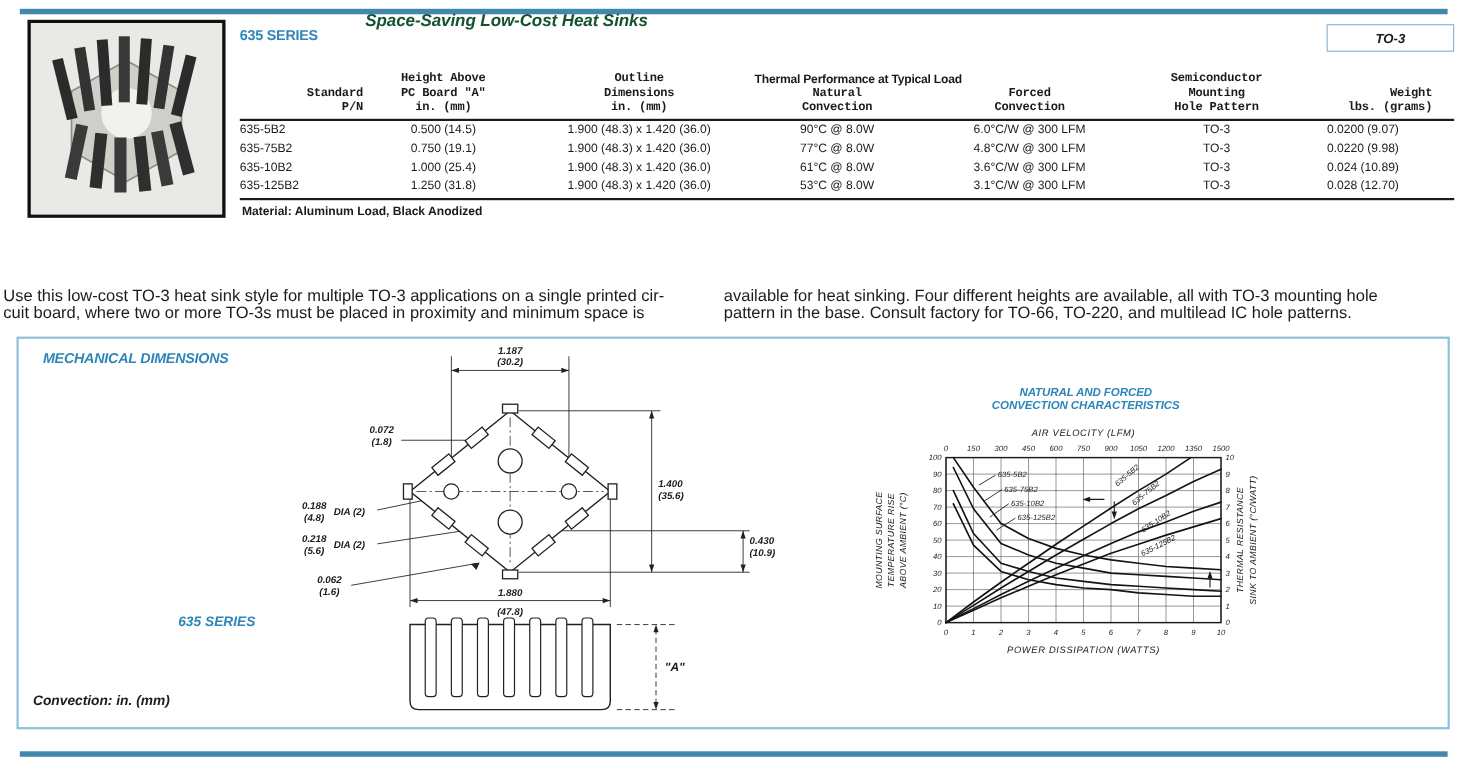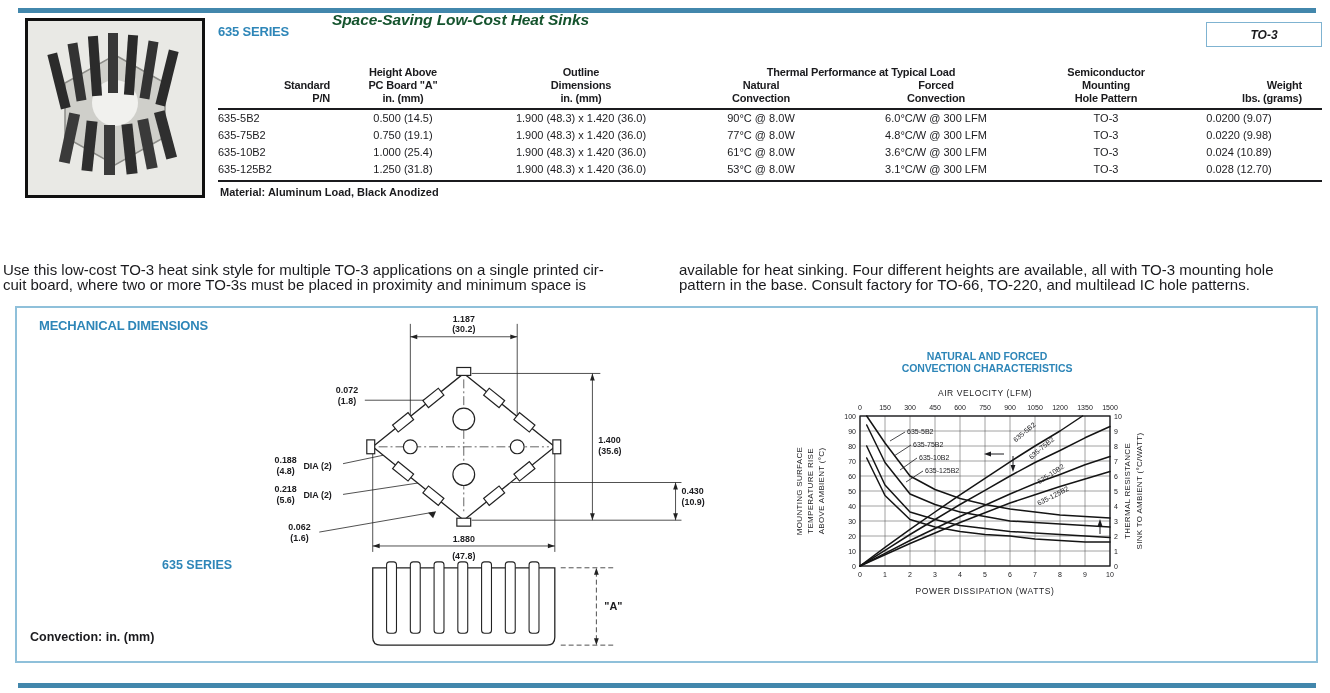--- a/index.html
+++ b/index.html
@@ -11,44 +11,44 @@
          box-sizing:border-box;background:#e9e9e5;}
   
   .series-label{position:absolute;left:218px;top:24px;font-size:13px;font-weight:bold;color:#2e86b8;letter-spacing:-0.2px;}
   .doc-title{position:absolute;left:332px;top:11px;font-size:15.5px;font-weight:bold;font-style:italic;color:#14532d;letter-spacing:-0.1px;}
   .badge-box{position:absolute;left:1206px;top:22px;width:116px;height:25px;border:1.5px solid #7fb3d1;
              box-sizing:border-box;display:flex;align-items:center;justify-content:center;
              font-size:12px;font-style:italic;font-weight:bold;color:#1b1b1e;background:#fff;}
   
   .tbl{position:absolute;left:218px;top:66px;width:1104px;font-size:11px;color:#1b1b1e;}
   .thead{display:flex;align-items:flex-end;}
-  .th{font-weight:bold;white-space:pre-line;line-height:13px;text-align:center;letter-spacing:-0.2px;}
+  .th{font-weight:bold;white-space:pre-line;line-height:13px;text-align:center;letter-spacing:-0.2px;font-family:Liberation Mono, monospace;}
   .c-pn{width:112px;text-align:right;}
   .c-h{width:146px;}
   .c-o{width:210px;}
   .c-group{width:350px;}
-  .gh{font-weight:bold;text-align:center;line-height:13px;letter-spacing:-0.2px;}
+  .gh{font-weight:bold;text-align:left;line-height:13px;letter-spacing:-0.2px;}
   .gsub{display:flex;}
   .c-n{width:150px;}
   .c-f{width:200px;}
   .c-m{width:140px;}
   .c-w{width:126px;text-align:right;}
   .rule{height:2px;background:#1b1b1e;margin-top:3px;}
   .rule2{height:1.5px;background:#1b1b1e;margin-top:2px;}
   .trow{display:flex;line-height:17px;}
   .trow div{text-align:center;}
   .trow .c-pn{text-align:left;}
   .mat-note{margin-top:4px;margin-left:2px;font-weight:bold;}
   
   .desc{position:absolute;left:3px;top:262px;width:1310px;display:flex;font-size:15px;line-height:15px;color:#1b1b1e;}
   .desc .col1{width:655px;white-space:pre-line;}
-  .desc .col2{margin-left:21px;width:618px;white-space:pre-line;}
+  .desc .col2{width:618px;white-space:pre-line;}
   
   .mechbox{position:absolute;left:15px;top:306px;width:1303px;height:357px;border:2px solid #8fc0da;
-           box-sizing:border-box;background:#fff;}
+           box-sizing:border-box;background:#fff;font-style:italic;}
   .mech-title{position:absolute;left:22px;top:10px;font-size:13px;font-weight:bold;color:#2e86b8;letter-spacing:-0.2px;}
   .mech-series{position:absolute;left:145px;top:250px;font-size:12.5px;font-weight:bold;color:#2e86b8;}
   .dims-note{position:absolute;left:13px;top:322px;font-size:12.5px;font-weight:bold;color:#1b1b1e;}
   #mech{position:absolute;left:235px;top:0px;}
   #chart{position:absolute;left:765px;top:36px;}
   
   .mtx{font-family:"Liberation Sans",sans-serif;font-size:9px;font-weight:bold;fill:#1b1b1e;}
   .ct{font-family:"Liberation Sans",sans-serif;font-size:10.5px;font-weight:bold;fill:#2e86b8;text-anchor:middle;letter-spacing:-0.1px;}
   .cax{font-family:"Liberation Sans",sans-serif;font-size:8.5px;fill:#1b1b1e;text-anchor:middle;letter-spacing:0.6px;}
   .crot{font-family:"Liberation Sans",sans-serif;font-size:8px;fill:#1b1b1e;text-anchor:middle;letter-spacing:0.3px;}

